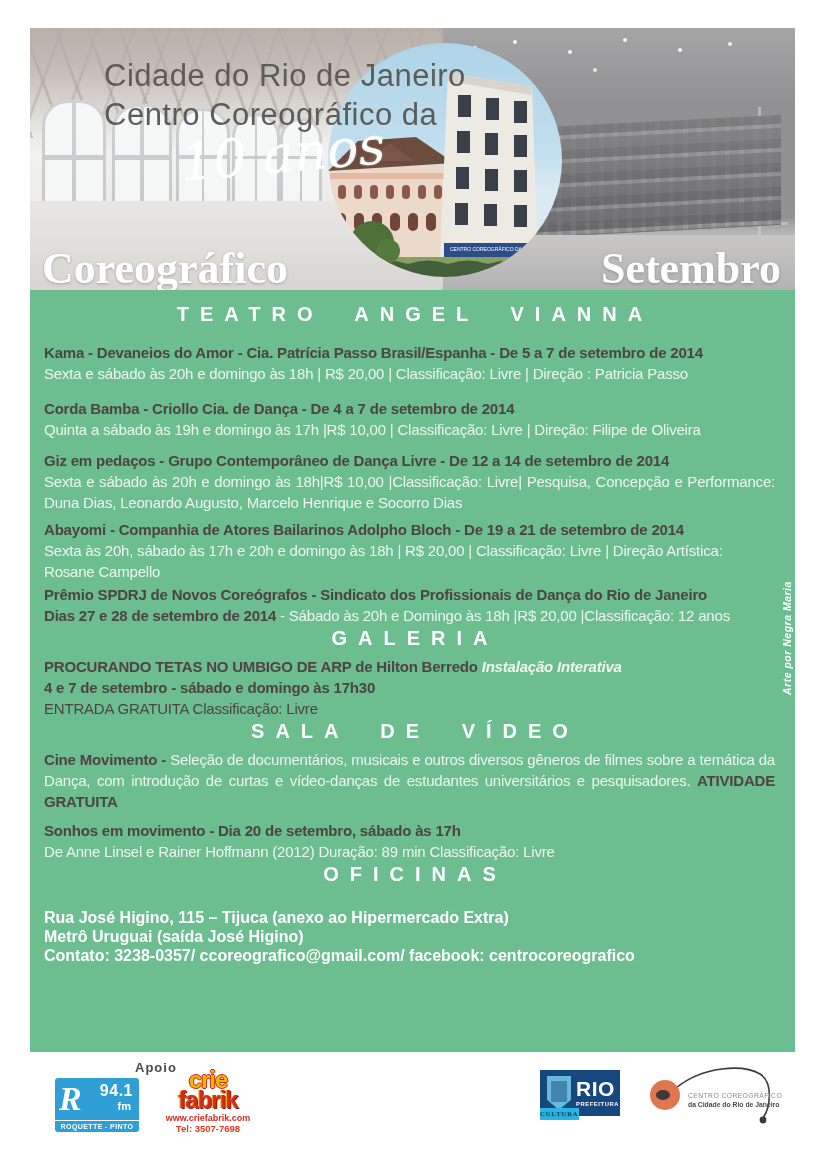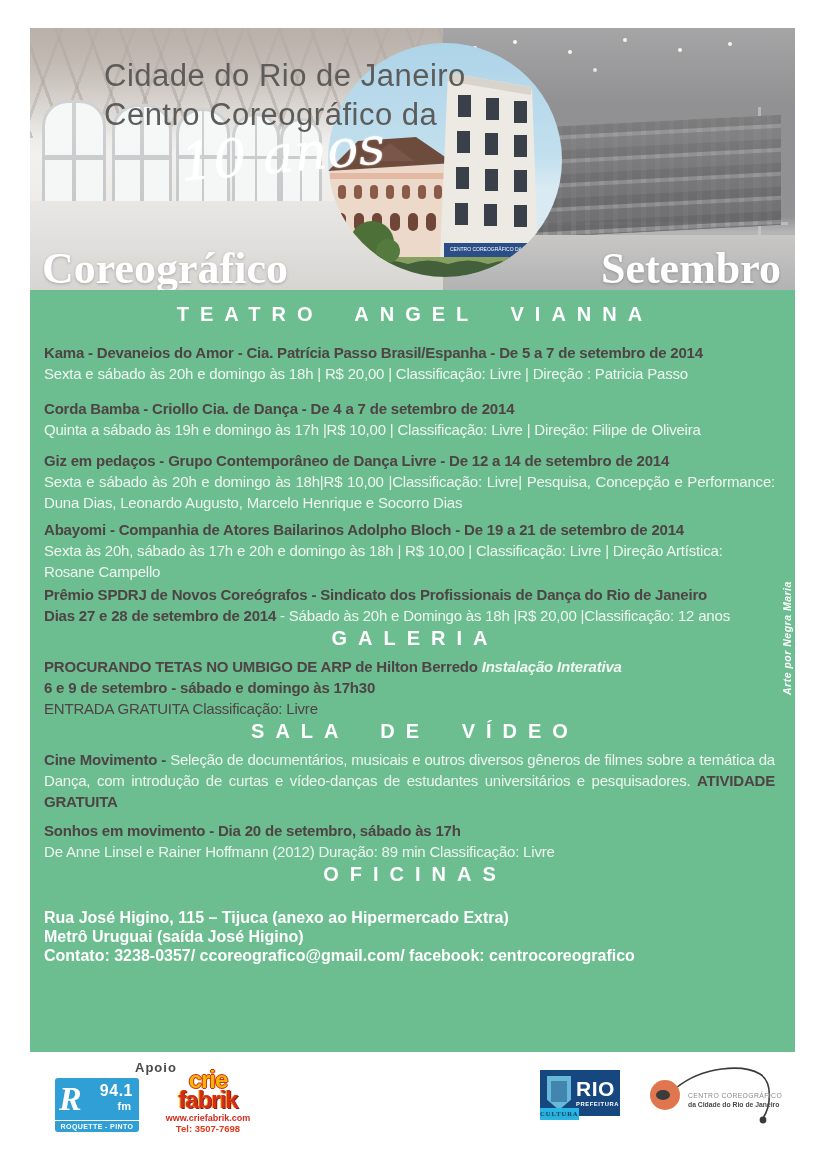--- a/index.html
+++ b/index.html
@@ -202,31 +202,31 @@
     <div class="ev mt14">
       <div class="t">Corda Bamba - Criollo Cia. de Dança - De 4 a 7 de setembro de 2014</div>
       <div class="d">Quinta a sábado às 19h e domingo às 17h |R$ 10,00 | Classificação: Livre | Direção: Filipe de Oliveira</div>
     </div>
     <div class="ev mt10">
       <div class="t">Giz em pedaços - Grupo Contemporâneo de Dança Livre - De 12 a 14 de setembro de 2014</div>
       <div class="d dj">Sexta e sábado às 20h e domingo às 18h|R$ 10,00 |Classificação: Livre| Pesquisa, Concepção e Performance: Duna Dias, Leonardo Augusto, Marcelo Henrique e Socorro Dias</div>
     </div>
     <div class="ev mt6">
       <div class="t">Abayomi - Companhia de Atores Bailarinos Adolpho Bloch - De 19 a 21 de setembro de 2014</div>
-      <div class="d">Sexta às 20h, sábado às 17h e 20h e domingo às 18h | R$ 10,00 | Classificação: Livre | Direção Artística: Rosane Campello</div>
+      <div class="d">Sexta às 20h, sábado às 17h e 20h e domingo às 18h | R$ 20,00 | Classificação: Livre | Direção Artística: Rosane Campello</div>
     </div>
     <div class="ev mt2">
       <div class="t">Prêmio SPDRJ de Novos Coreógrafos - Sindicato dos Profissionais de Dança do Rio de Janeiro</div>
       <div class="d"><span class="dark">Dias 27 e 28 de setembro de 2014</span><span> - Sábado às 20h e Domingo às 18h |R$ 20,00 |Classificação: 12 anos</span></div>
     </div>
 
     <h2 class="sec mt12">GALERIA</h2>
     <div class="ev mt6">
       <div class="t"><span>PROCURANDO TETAS NO UMBIGO DE ARP  de Hilton Berredo </span><span class="it"> Instalação Interativa</span></div>
-      <div class="t">6 e 9 de setembro - sábado e domingo às 17h30</div>
+      <div class="t">4 e 7 de setembro - sábado e domingo às 17h30</div>
       <div class="d dark" style="font-weight:normal">ENTRADA GRATUITA   Classificação: Livre</div>
     </div>
 
     <h2 class="sec mt14">SALA DE VÍDEO</h2>
     <div class="ev mt6">
       <div class="d dj"><span class="dark">Cine  Movimento - </span><span>Seleção de documentários, musicais e outros diversos gêneros de filmes sobre a temática da Dança, com introdução de curtas e vídeo-danças de estudantes universitários e pesquisadores. </span><span class="dark">ATIVIDADE GRATUITA</span></div>
     </div>
     <div class="ev mt8">
       <div class="t">Sonhos em movimento -  Dia 20 de setembro, sábado às 17h</div>
       <div class="d">De Anne Linsel e Rainer Hoffmann (2012)  Duração: 89 min  Classificação: Livre</div>

